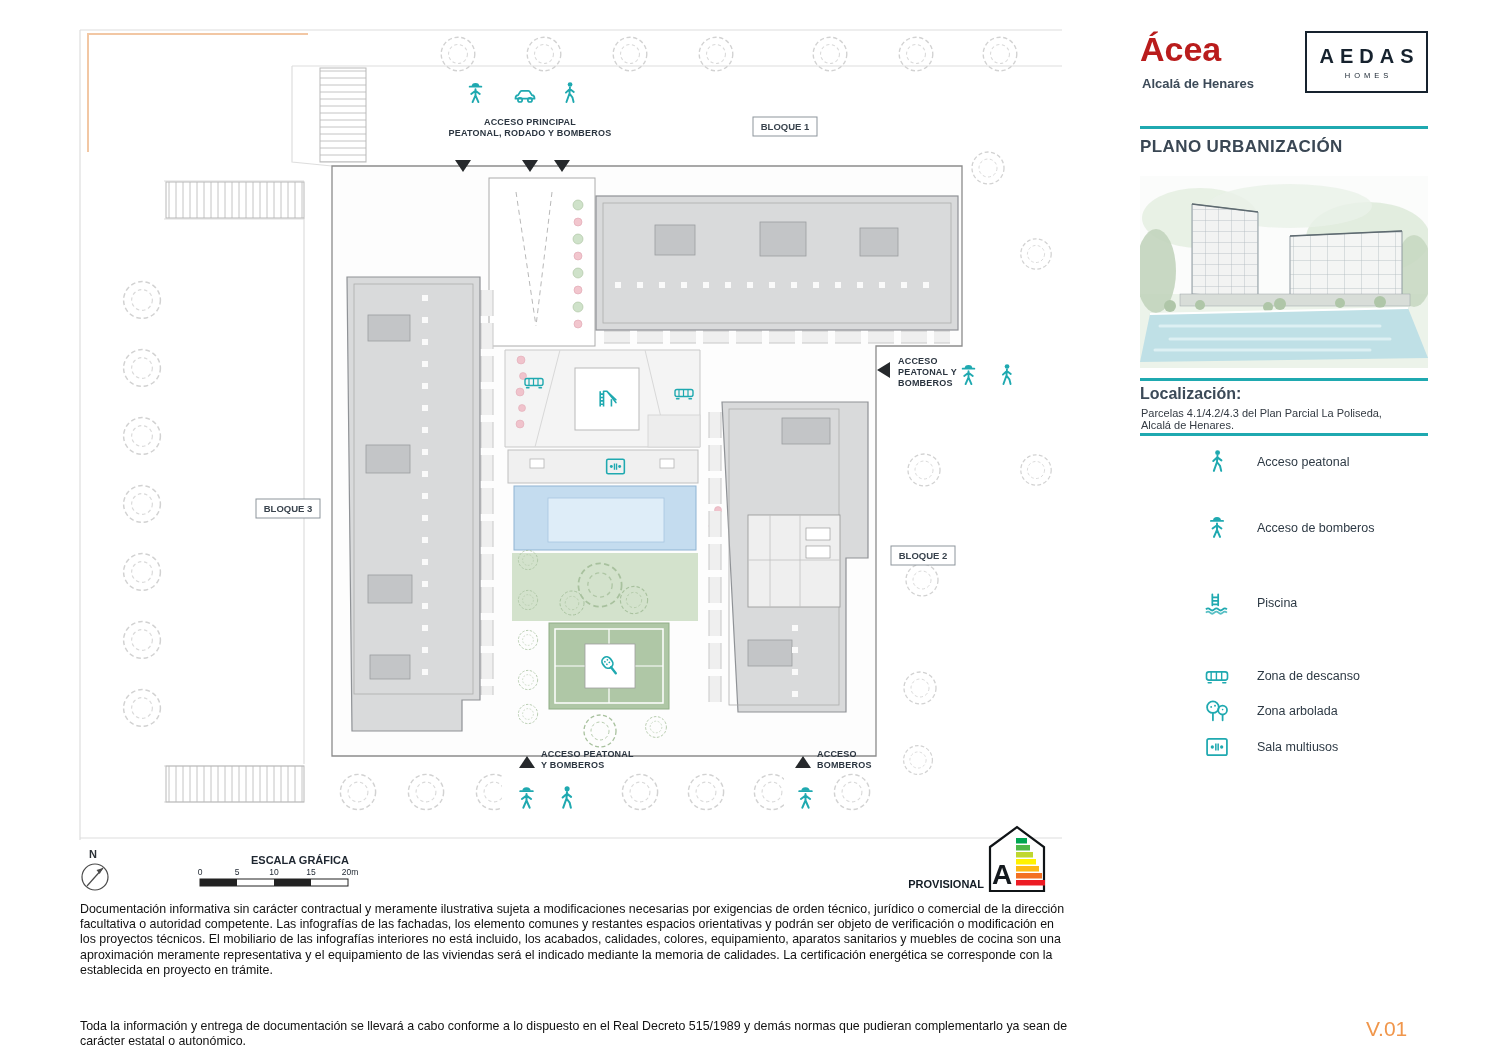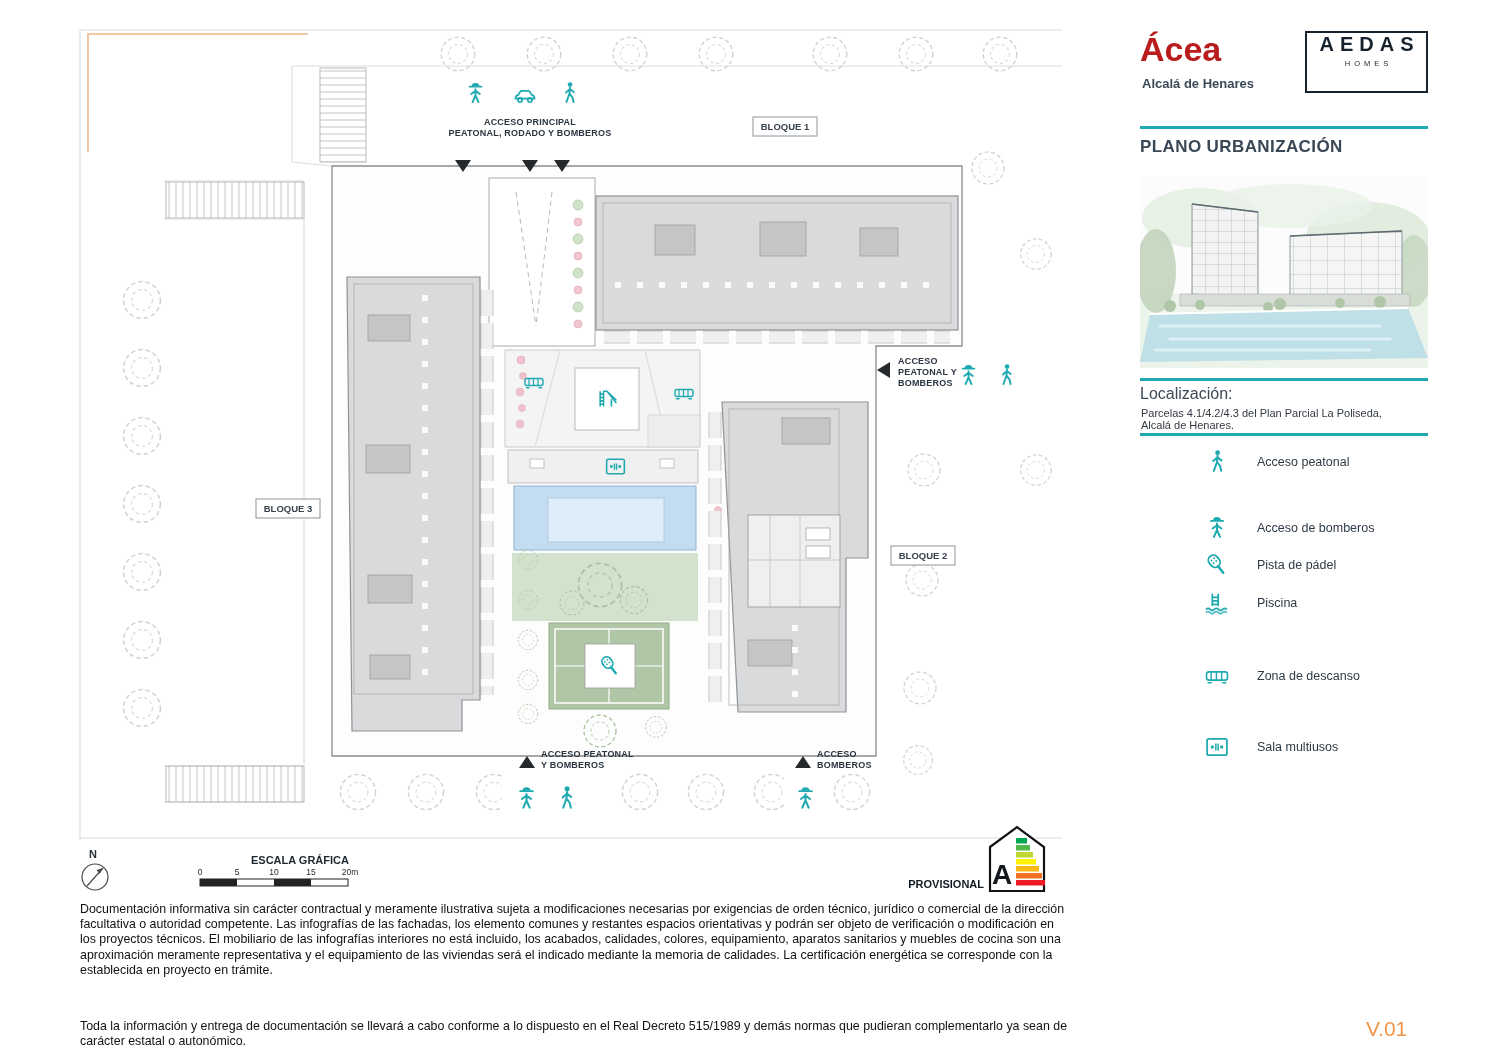--- a/index.html
+++ b/index.html
@@ -4,27 +4,27 @@
 <style>
   *{margin:0;padding:0;box-sizing:border-box}
   html,body{width:1500px;height:1059px}
   body{position:relative;background:#fff;font-family:"Liberation Sans",sans-serif;overflow:hidden;color:#222}
 
   
   #sidebar{position:absolute;left:1140px;top:0;width:292px;height:1059px}
   .project-title{position:absolute;left:0;top:30px;font-size:34px;font-weight:700;color:#b91c1c}
   .project-subtitle{position:absolute;left:2px;top:76px;font-size:13px;font-weight:700;color:#3C4A58}
   .logo-box{position:absolute;left:165px;top:31px;width:123px;height:62px;border:2.5px solid #16222E;
-            display:flex;flex-direction:column;align-items:center;background:#fff}
+            display:flex;flex-direction:column;align-items:center;justify-content:center;background:#fff}
   .logo-main{font-size:20px;font-weight:700;letter-spacing:6px;color:#16222E;text-indent:6px}
   .logo-sub{font-size:7.5px;font-weight:400;letter-spacing:4px;color:#16222E;margin-top:3px;text-indent:4px}
   .rule{position:absolute;left:0;width:288px;height:3px;background:var(--accent,#1FA9B0)}
   .plan-title{position:absolute;left:0;top:137px;font-size:17px;font-weight:700;letter-spacing:.4px;color:#3A4754}
   .render-wrap{position:absolute;left:0;top:176px;width:288px;height:192px}
-  .loc-head{position:absolute;left:0;top:385px;font-size:16px;font-weight:400;color:#3C4A58}
+  .loc-head{position:absolute;left:0;top:385px;font-size:16px;font-weight:700;color:#3C4A58}
   .loc-line1{position:absolute;left:1px;top:407px;font-size:11px;color:#333A42}
   .loc-line2{position:absolute;left:1px;top:419px;font-size:11px;color:#333A42}
   .legend-row{position:absolute;left:0;width:288px;height:28px;display:flex;align-items:center}
   .licon{width:30px;height:28px;margin-left:62px;color:var(--accent,#1FA9B0);flex:0 0 30px}
   .llabel{font-size:12.5px;color:#2E3A45;margin-left:25px}
 
   
   .acctxt{font-family:"Liberation Sans",sans-serif;font-size:9px;font-weight:700;fill:#2B3540;letter-spacing:.2px}
   .lbltxt{font-family:"Liberation Sans",sans-serif;font-size:9.5px;font-weight:700;fill:#39434D}
   .scale-head{font-family:"Liberation Sans",sans-serif;font-size:11px;font-weight:700;fill:#1E2630}
@@ -441,37 +441,37 @@
           <use href="#icon-pedestrian"></use>
         </svg>
       <span class="llabel">Acceso peatonal</span>
     </div>
     <div class="legend-row" style="top:514px">
       <svg class="licon" viewBox="0 0 24 24">
           <use href="#icon-firefighter"></use>
         </svg>
       <span class="llabel">Acceso de bomberos</span>
     </div>
-    <div class="legend-row" style="top:551px">
-      <svg class="licon" viewBox="0 0 24 24">
-          <use href="#icon-padel"></use>
-        </svg>
-      <span class="llabel">Pista de pádel</span>
-    </div>
     <div class="legend-row" style="top:589px">
       <svg class="licon" viewBox="0 0 24 24">
           <use href="#icon-pool"></use>
         </svg>
       <span class="llabel">Piscina</span>
     </div>
     <div class="legend-row" style="top:662px">
       <svg class="licon" viewBox="0 0 24 24">
           <use href="#icon-bench"></use>
         </svg>
       <span class="llabel">Zona de descanso</span>
+    </div>
+    <div class="legend-row" style="top:697px">
+      <svg class="licon" viewBox="0 0 24 24">
+          <use href="#icon-trees"></use>
+        </svg>
+      <span class="llabel">Zona arbolada</span>
     </div>
     <div class="legend-row" style="top:733px">
       <svg class="licon" viewBox="0 0 24 24">
           <use href="#icon-multiuse"></use>
         </svg>
       <span class="llabel">Sala multiusos</span>
     </div>
   </div>
 
   <p class="disclaimer" id="disclaimer1">Documentación informativa sin carácter contractual y meramente ilustrativa sujeta a modificaciones necesarias por exigencias de orden técnico, jurídico o comercial de la dirección facultativa o autoridad competente. Las infografías de las fachadas, los elemento comunes y restantes espacios orientativas y podrán ser objeto de verificación o modificación en los proyectos técnicos. El mobiliario de las infografías interiores no está incluido, los acabados, calidades, colores, equipamiento, aparatos sanitarios y muebles de cocina son una aproximación meramente representativa y el equipamiento de las viviendas será el indicado mediante la memoria de calidades. La certificación energética se corresponde con la establecida en proyecto en trámite.</p>

